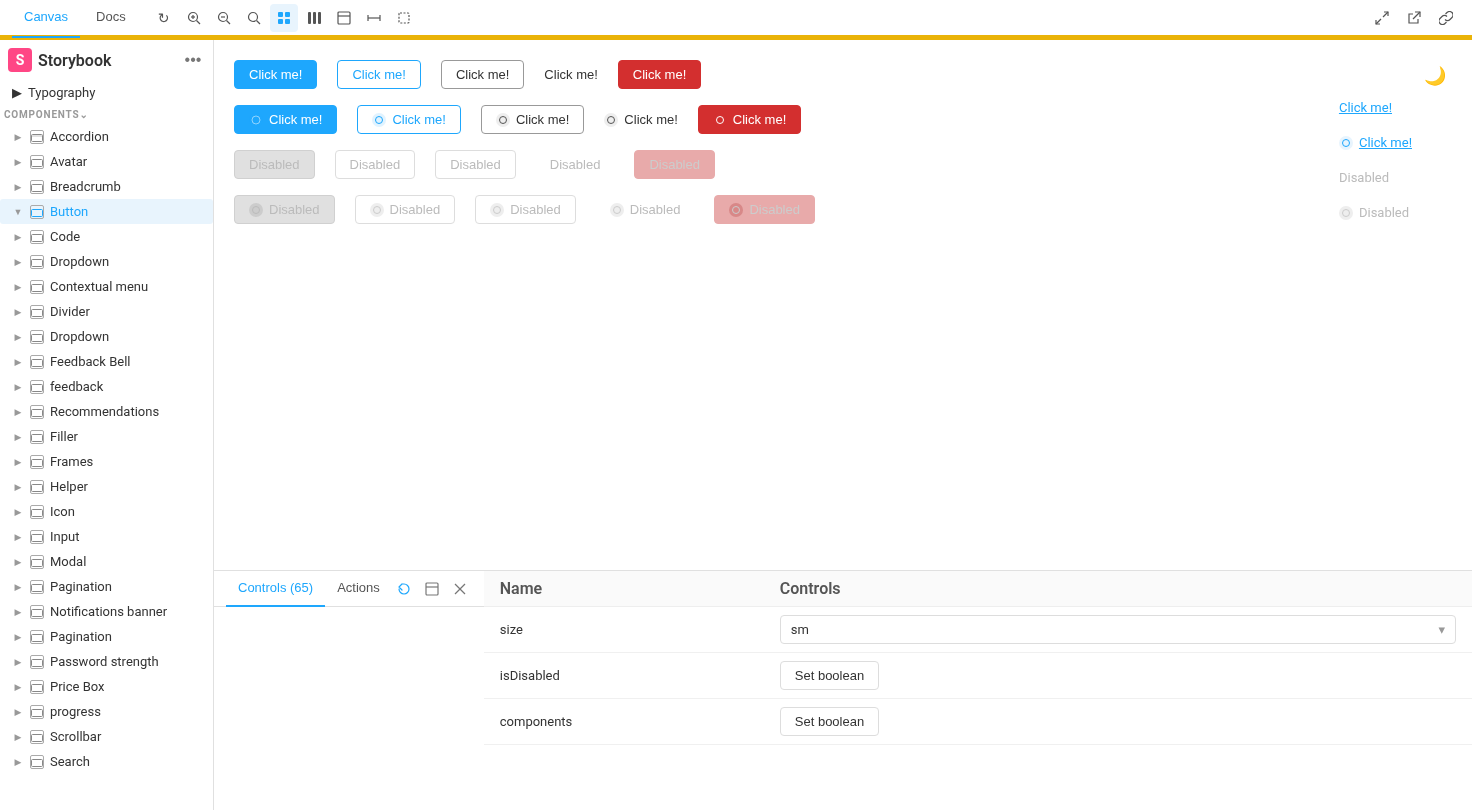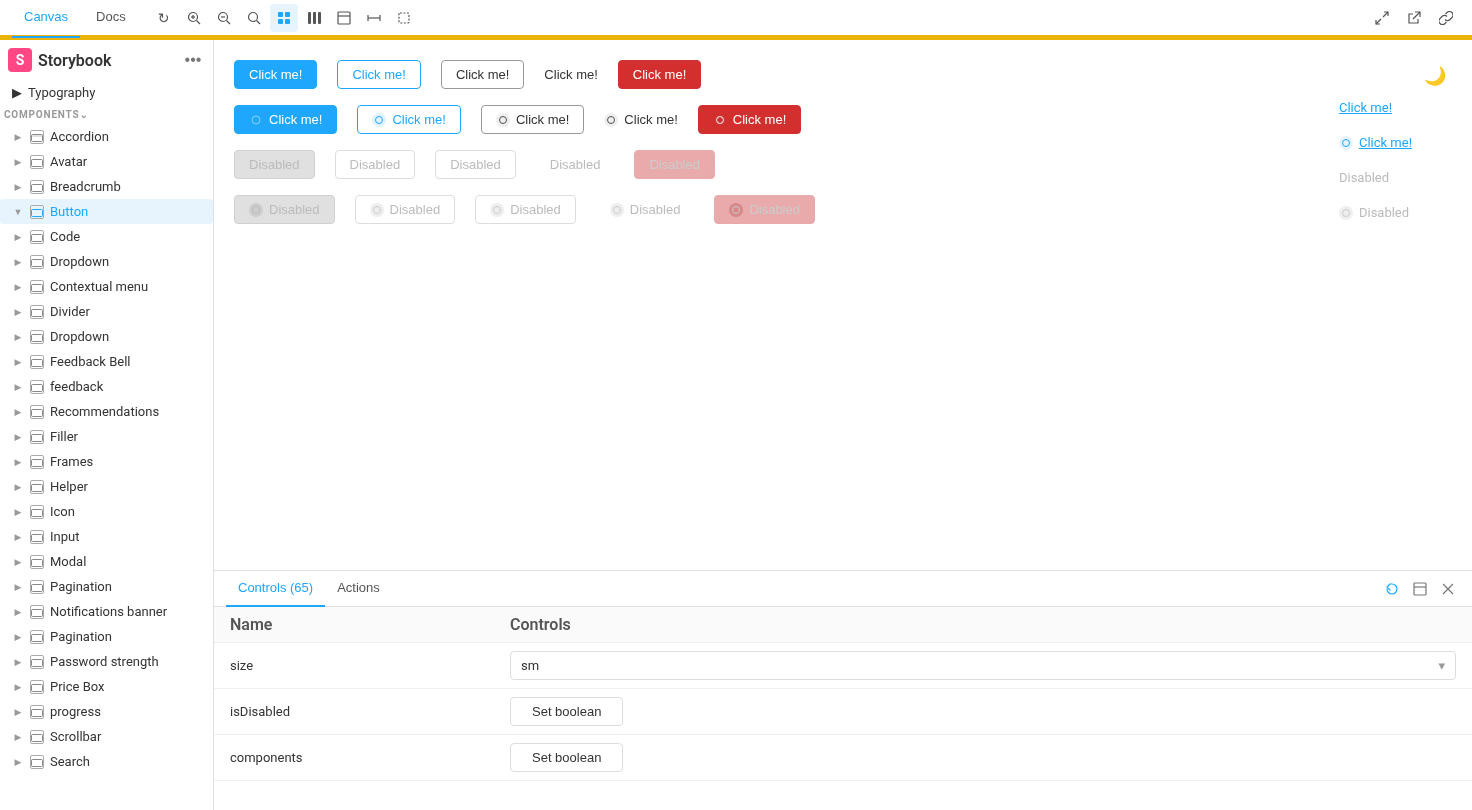--- a/index.html
+++ b/index.html
@@ -48,37 +48,37 @@
     .btn-outline { background: #fff; color: #333; border: 1px solid #999; }
     .btn-outline-blue { background: #fff; color: #1ea7fd; border: 1px solid #1ea7fd; }
     .btn-text { background: none; color: #333; border: none; cursor: pointer; font-size: 13px; padding: 6px 0; }
     .btn-danger { background: #d32f2f; color: #fff; border: 1px solid #d32f2f; }
     .btn-disabled { background: #e0e0e0; color: #bbb; border: 1px solid #d0d0d0; cursor: not-allowed; }
     .btn-disabled-outline { background: #fff; color: #bbb; border: 1px solid #ddd; cursor: not-allowed; }
     .btn-icon-blue { width: 14px; height: 14px; border-radius: 50%; background: #1ea7fd; display: inline-flex; align-items: center; justify-content: center; }
     .dark-mode-btn { position: absolute; right: 20px; top: 20px; width: 32px; height: 32px; border-radius: 50%; border: none; background: none; cursor: pointer; display: flex; align-items: center; justify-content: center; font-size: 18px; }
 
     
-    .bottom-panel { height: 240px; border-top: 1px solid #e0e0e0; display: flex; flex-direction: column; flex-shrink: 0; background: #fff; }
+    .bottom-panel { height: 240px; border-top: 1px solid #e0e0e0; display: flex; flex-direction: row; flex-shrink: 0; background: #fff; }
     .panel-tabs { display: flex; align-items: center; border-bottom: 1px solid #e0e0e0; padding: 0 12px; height: 36px; gap: 0; }
     .panel-tab { padding: 0 12px; height: 36px; border: none; background: none; cursor: pointer; font-size: 13px; color: #555; border-bottom: 2px solid transparent; }
     .panel-tab.active { color: #1ea7fd; border-bottom: 2px solid #1ea7fd; }
     .panel-tab-right { margin-left: auto; display: flex; gap: 4px; }
     .panel-icon-btn { width: 24px; height: 24px; border: none; background: none; cursor: pointer; display: flex; align-items: center; justify-content: center; color: #777; font-size: 14px; border-radius: 4px; }
     .controls-table { flex: 1; overflow-y: auto; }
     .controls-header { display: flex; padding: 8px 16px; background: #fafafa; border-bottom: 1px solid #eee; font-weight: 600; font-size: 16px; color: #555; }
     .controls-header .col-name { width: 280px; }
     .controls-header .col-control { flex: 1; }
     .control-row { display: flex; align-items: center; padding: 8px 16px; border-bottom: 1px solid #f0f0f0; justify-content: flex-end; }
     .control-row .col-name { width: 280px; font-size: 13px; color: #333; }
     .control-row .col-control { flex: 1; }
     .select-control { display: flex; align-items: center; border: 1px solid #ddd; border-radius: 4px; padding: 6px 10px; background: #fff; width: 100%; justify-content: space-between; cursor: pointer; }
     .select-control span { color: #333; font-size: 13px; }
     .select-control .arrow { color: #999; }
-    .bool-btn { padding: 6px 21px; border: 1px solid #ddd; border-radius: 4px; background: #fff; cursor: pointer; font-size: 13px; color: #333; }
+    .bool-btn { padding: 6px 14px; border: 1px solid #ddd; border-radius: 4px; background: #fff; cursor: pointer; font-size: 13px; color: #333; }
 
     
     ::-webkit-scrollbar { width: 6px; height: 6px; }
     ::-webkit-scrollbar-track { background: #f5f5f5; }
     ::-webkit-scrollbar-thumb { background: #ccc; border-radius: 3px; }
   </style>
 </head>
 <body>
 
 <div class="top-bar">

